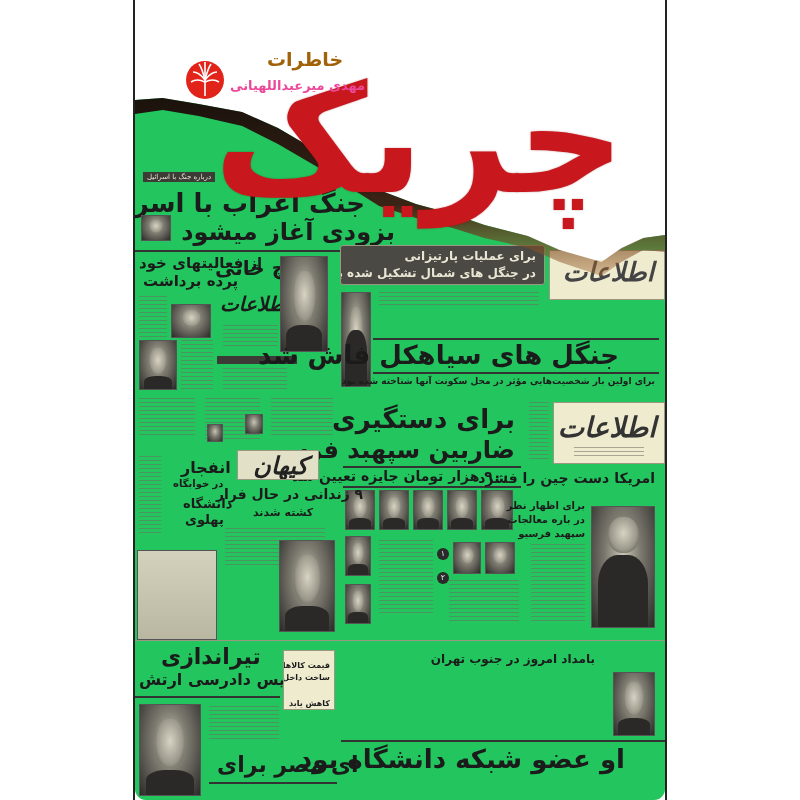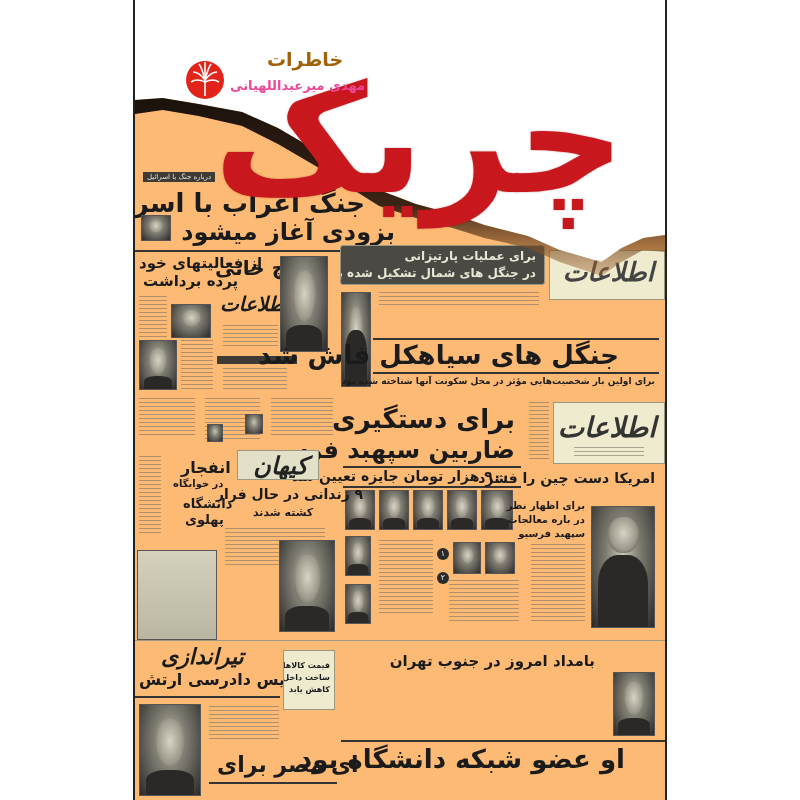--- a/index.html
+++ b/index.html
@@ -6,21 +6,22 @@
   html, body { width: 800px; height: 800px; background: #ffffff; overflow: hidden; }
   body { position: relative; font-family: "DejaVu Sans", sans-serif; }
 
   .cover {
     position: absolute; left: 133px; top: 0; width: 534px; height: 800px;
     background: #ffffff; border-left: 2px solid #222; border-right: 2px solid #222;
     overflow: hidden;
   }
   .paper {
     position: absolute; inset: 0;
-    background: #fdba74;
+    background: #22c55e;
+    border-radius: 11px;
   }
 
   
   .header-white {
     position: absolute; left: 0; top: 0; width: 100%; height: 260px;
     background: #ffffff;
     clip-path: polygon(0 0,100% 0,100% 235px,96% 238px,92% 248px,88% 262px,80% 250px,74% 236px,66% 225px,60% 214px,53% 204px,46% 190px,40% 170px,34% 150px,27% 128px,20% 112px,12% 104px,5% 98px,0 100px);
   }
   .burn-edge {
     position: absolute; left: 0; top: 0; width: 100%; height: 280px;
@@ -194,37 +195,37 @@
     <div class="hl" style="left:81px;top:486px;font-size:14px;">۹ زندانی در حال فرار</div>
     <div class="hl" style="left:118px;top:506px;font-size:11px;">کشته شدند</div>
     <div class="photo" style="left:2px;top:550px;width:80px;height:90px;background:linear-gradient(#d4d1bc,#b9b6a2);"></div>
     <div class="textlines" style="left:90px;top:528px;width:100px;height:40px;"></div>
     <div class="photo" style="left:144px;top:540px;width:56px;height:92px;">
         <div class="face"></div>
         <div class="suit"></div>
       </div>
 
     <div class="rule" style="left:0;top:640px;width:534px;height:1px;background:#9a9880;"></div>
-    <div class="hl" style="left:26px;top:644px;font-size:22px;font-style:italic;">تیراندازی</div>
+    <div class="hl" style="left:26px;top:644px;font-size:22px;">تیراندازی</div>
     <div class="hl" style="left:4px;top:670px;font-size:16px;">به رئیس دادرسی ارتش</div>
     <div class="rule" style="left:0;top:696px;width:145px;"></div>
     <div class="clip" style="left:148px;top:650px;width:52px;height:60px;">
       <div class="hl" style="right:4px;top:10px;font-size:8px;">قیمت کالاهای</div>
       <div class="hl" style="right:4px;top:22px;font-size:8px;">ساخت داخل</div>
-      <div class="hl" style="right:4px;top:34px;font-size:8px;">کاهش یابد</div>
+      <div class="hl" style="right:4px;top:48px;font-size:8px;">کاهش یابد</div>
     </div>
     <div class="photo" style="left:4px;top:704px;width:62px;height:92px;">
         <div class="face"></div>
         <div class="suit"></div>
       </div>
     <div class="textlines" style="left:74px;top:706px;width:70px;height:34px;"></div>
     <div class="hl" style="left:82px;top:752px;font-size:22px;">ای مصر برای</div>
     <div class="rule" style="left:74px;top:782px;width:128px;"></div>
 
-    <div class="hl" style="right:70px;top:652px;font-size:15px;">بامداد امروز در جنوب تهران</div>
+    <div class="hl" style="right:70px;top:652px;font-size:12px;">بامداد امروز در جنوب تهران</div>
     <div class="photo" style="left:478px;top:672px;width:42px;height:64px;">
         <div class="face"></div>
         <div class="suit"></div>
       </div>
     <div class="rule" style="left:206px;top:740px;width:324px;"></div>
     <div class="hl" style="right:40px;top:744px;font-size:26px;">او عضو شبکه دانشگاه بود</div>
   </div>
 
   <div class="header-white"></div>
   <svg class="burn-edge" viewBox="0 0 534 280" preserveAspectRatio="none">

